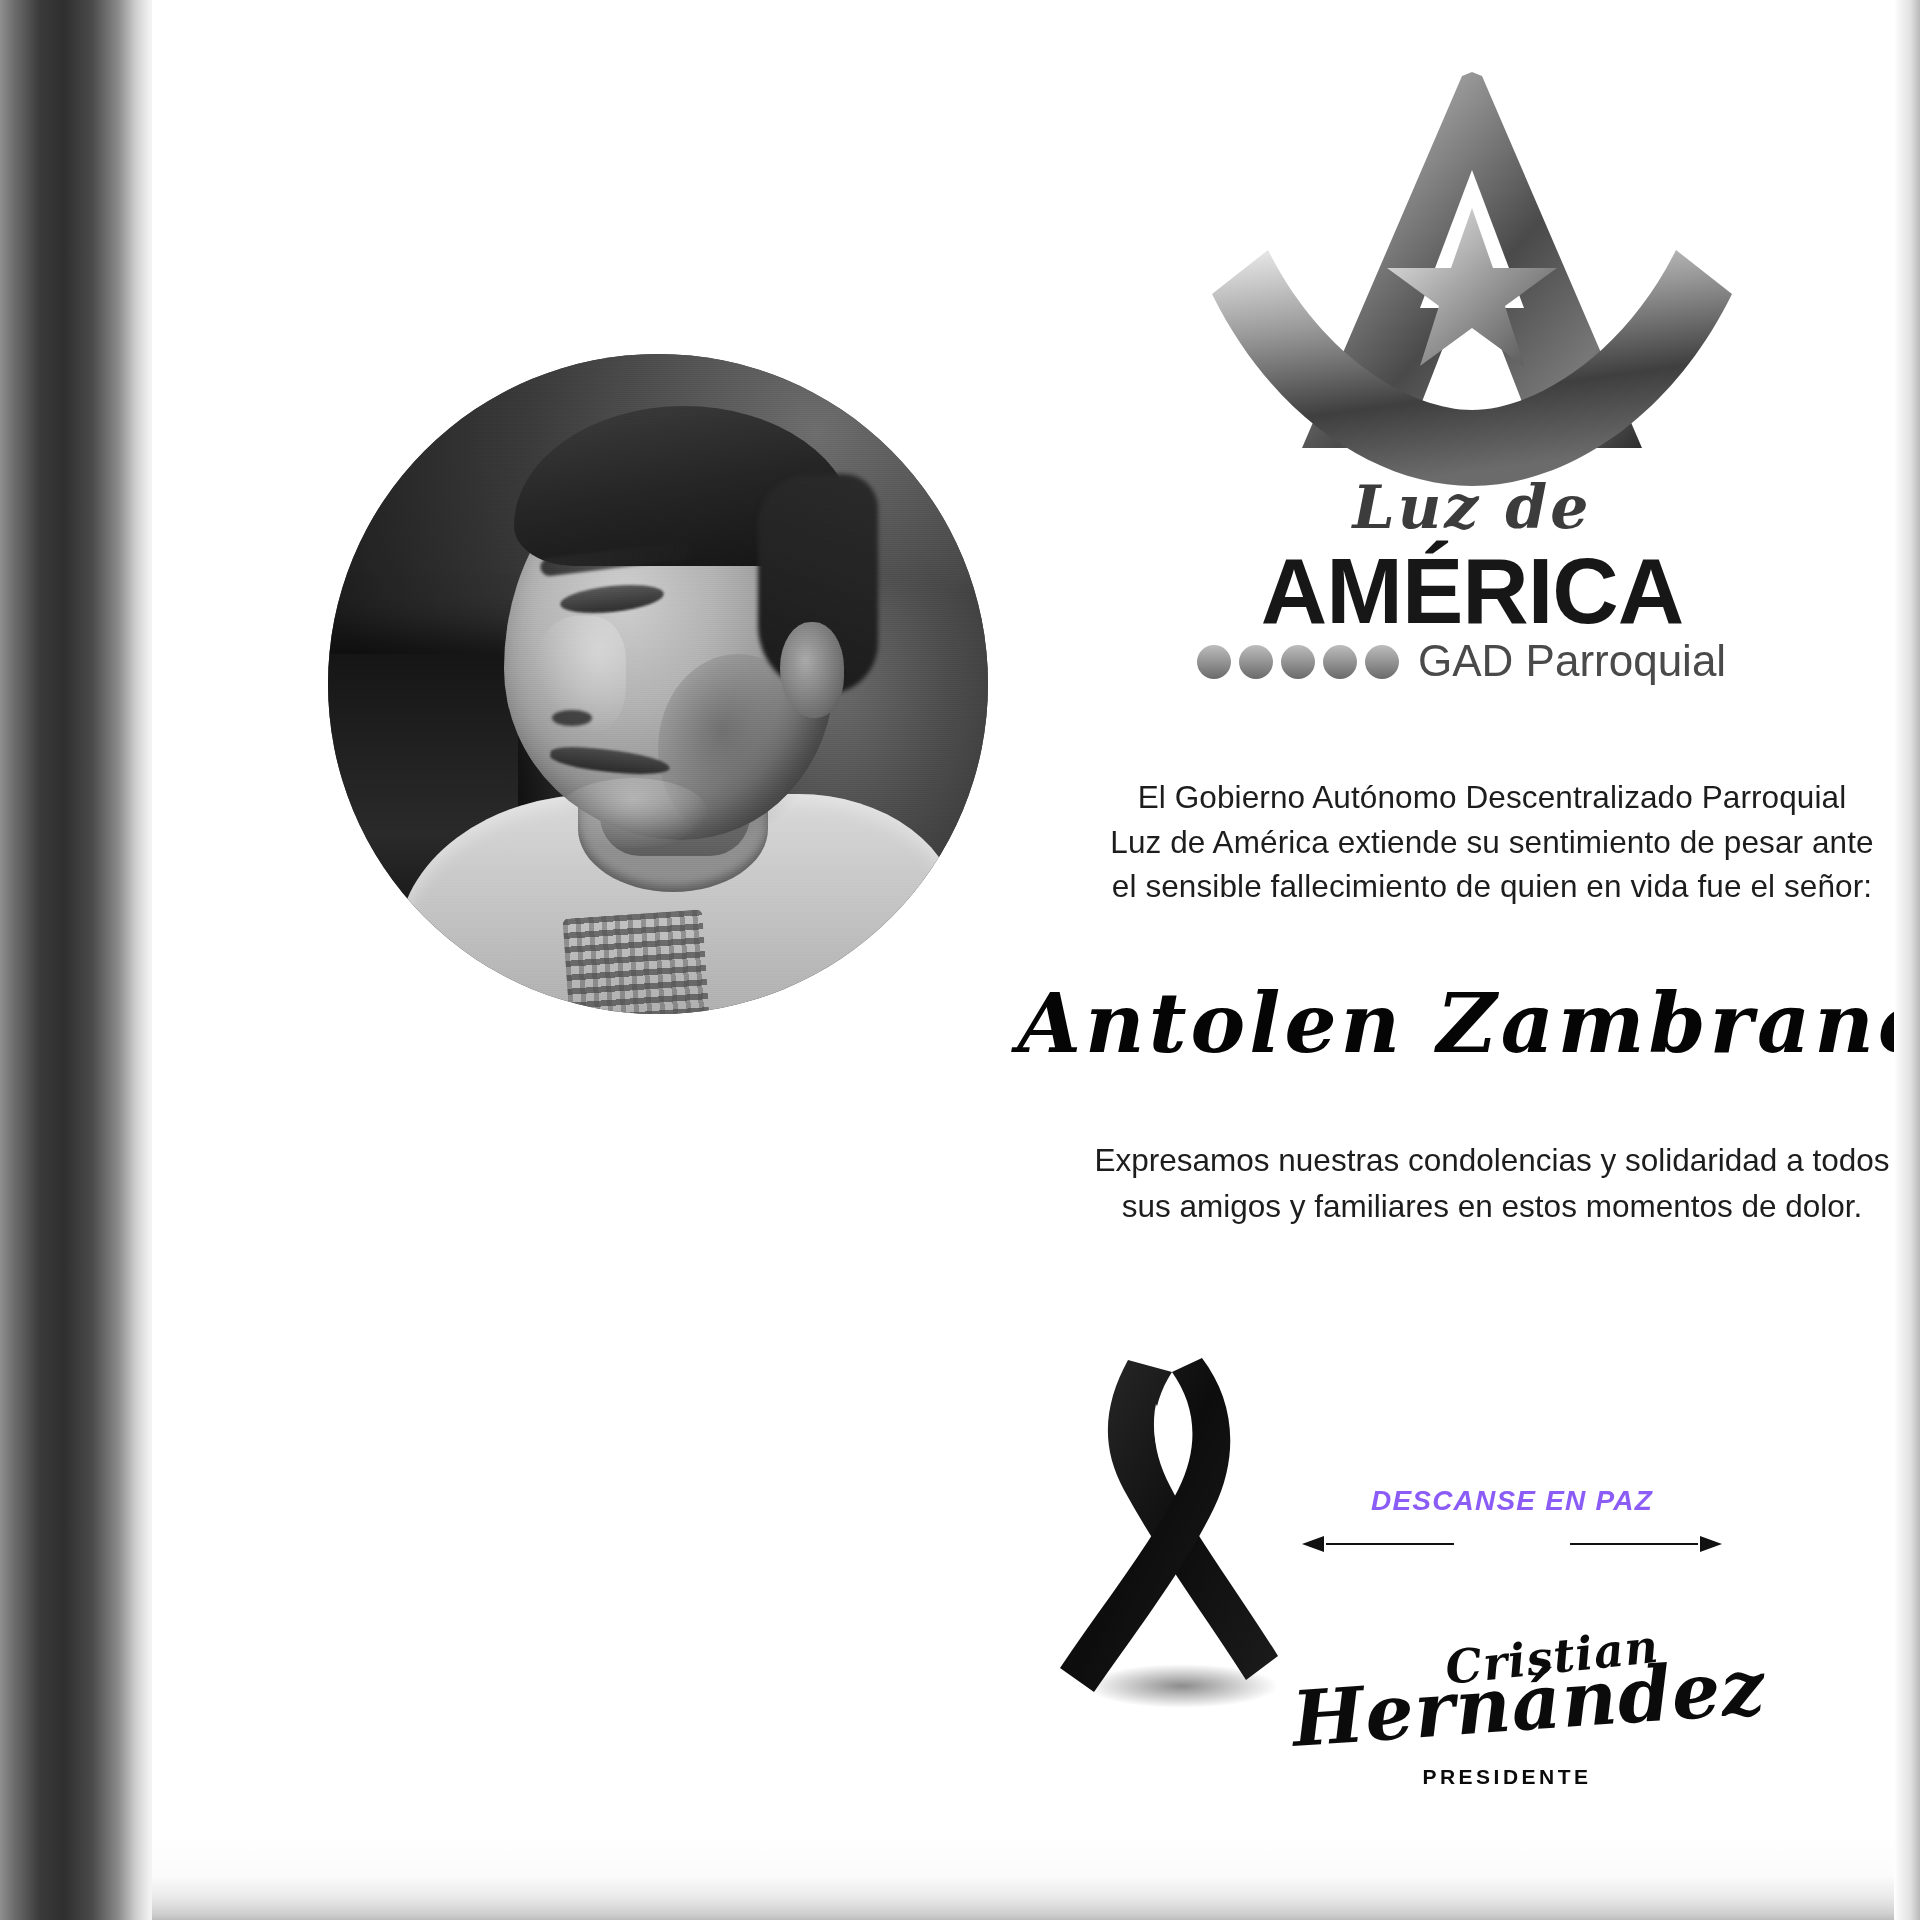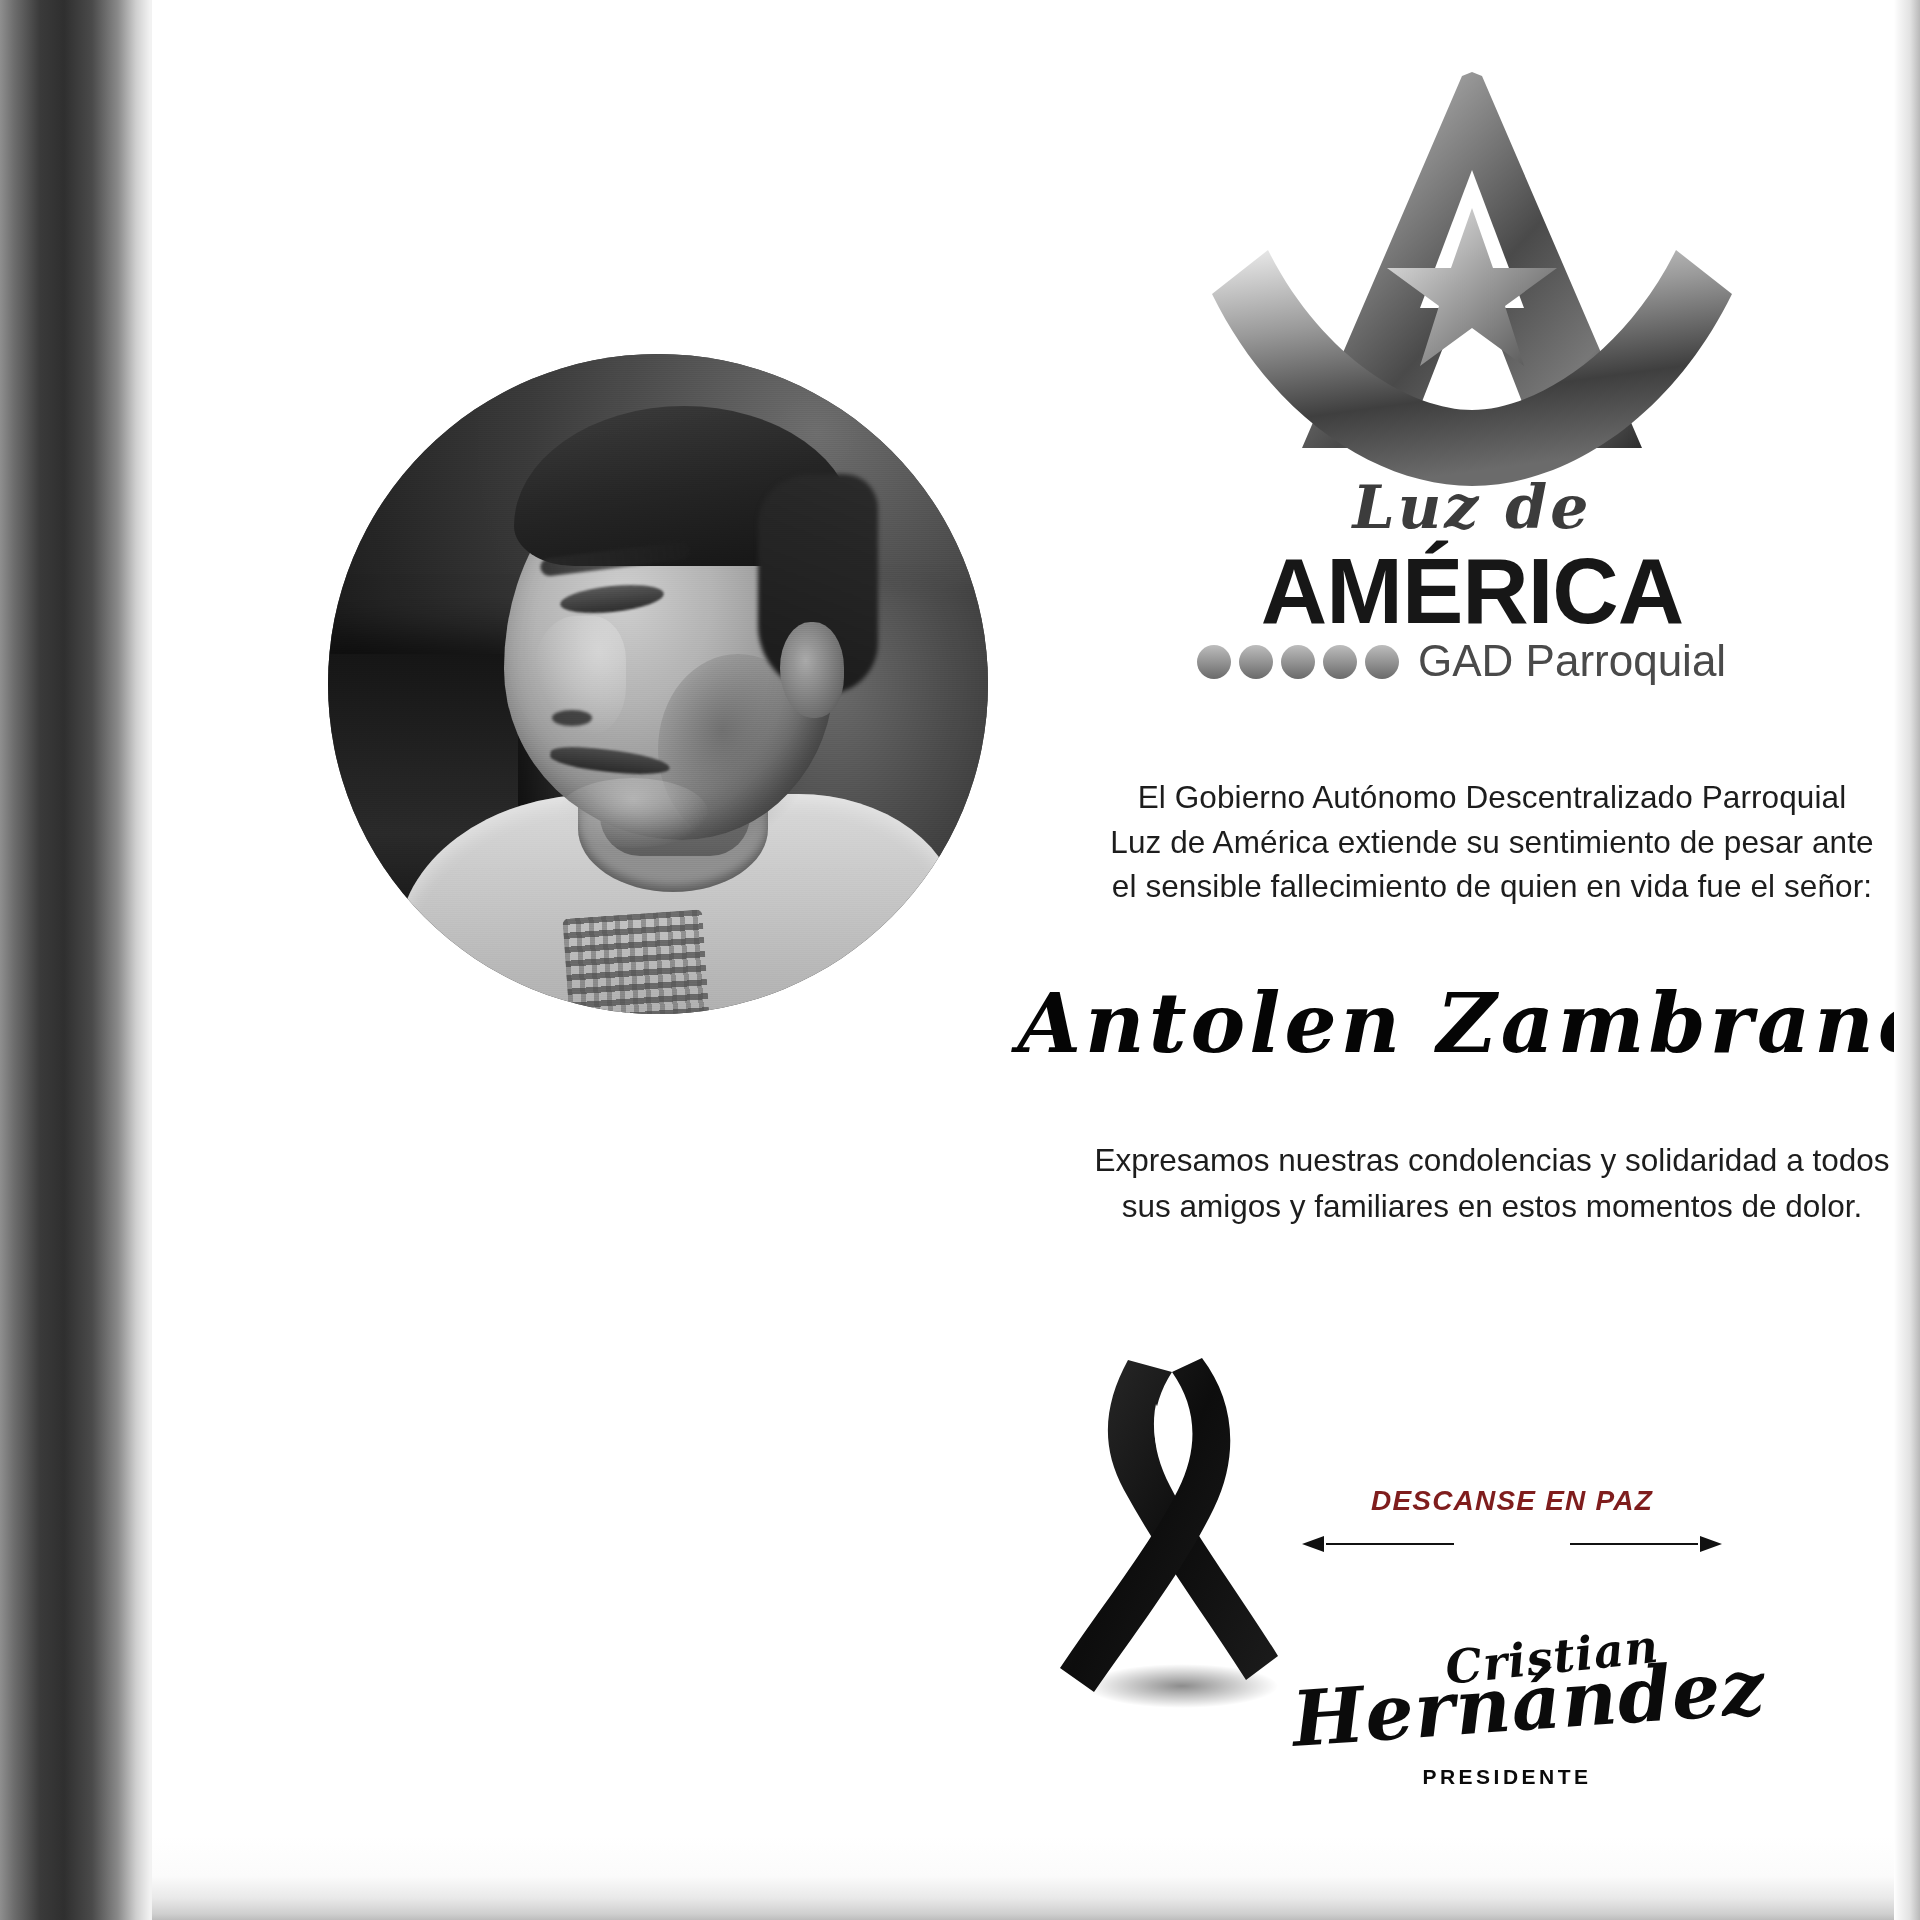--- a/index.html
+++ b/index.html
@@ -260,21 +260,21 @@
     left: 1150px;
     top: 1485px;
     width: 420px;
     text-align: center;
   }
   .rip-text {
     font-size: 28px;
     font-weight: 700;
     font-style: italic;
     letter-spacing: 1.2px;
-    color: #7f1d1d;
+    color: #8b5cf6;
   }
   .rip-divider {
     margin-top: 14px;
     height: 26px;
     position: relative;
   }
   .rip-divider svg { width: 100%; height: 100%; display: block; }
 
   
   .signature {

